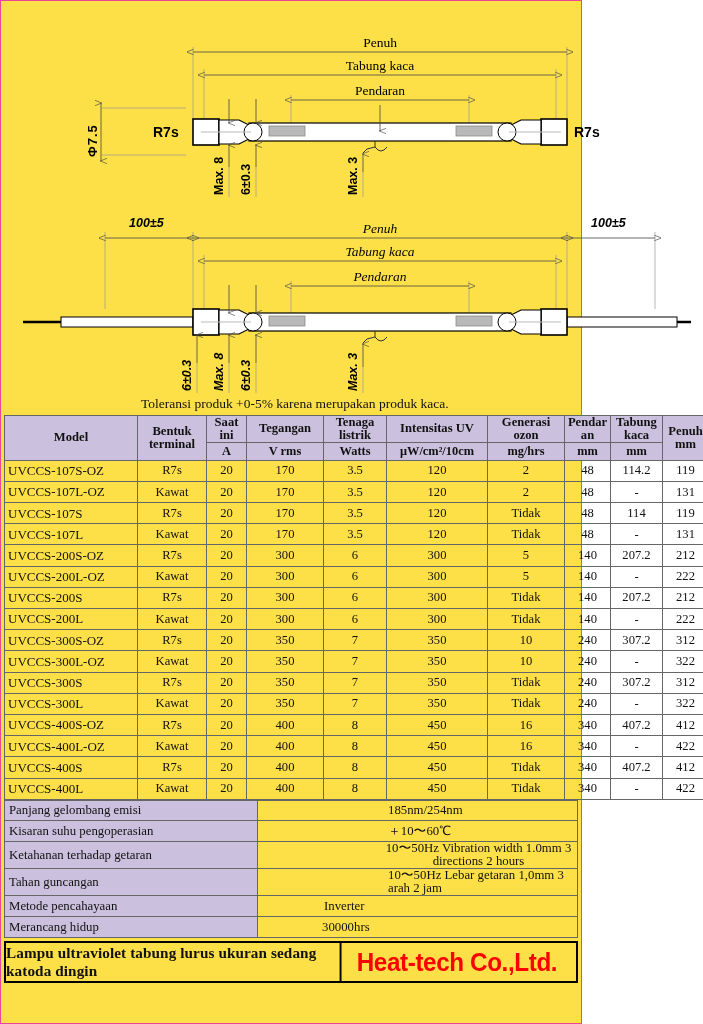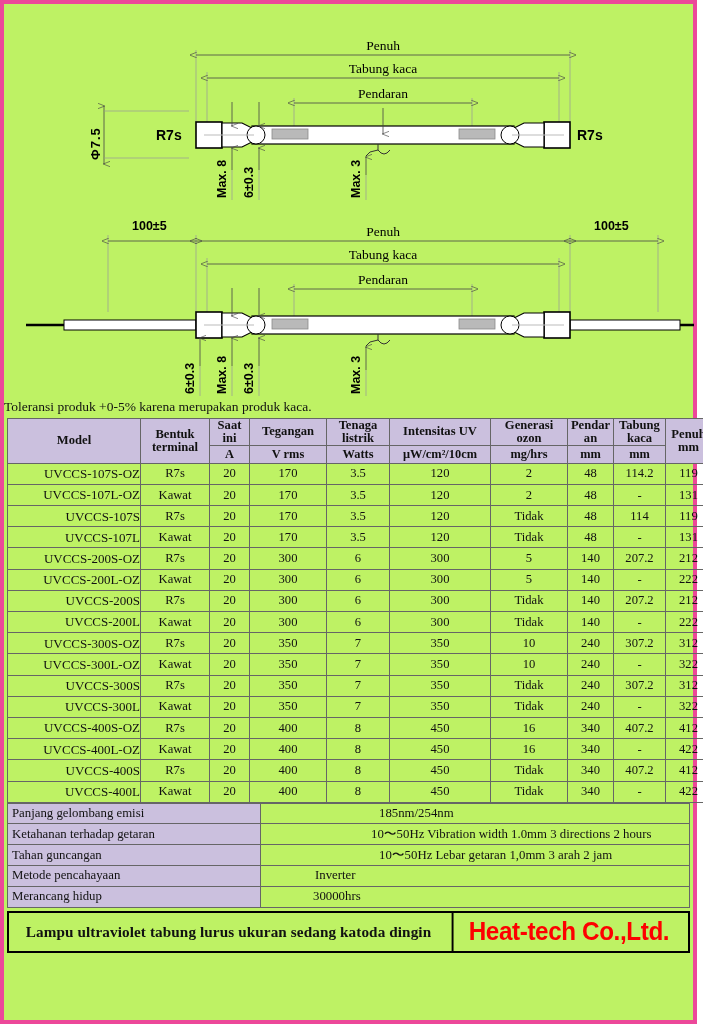--- a/index.html
+++ b/index.html
@@ -1,42 +1,42 @@
 <!DOCTYPE html>
 <html><head>
 <meta charset="utf-8">
 <style>
   html,body{margin:0;padding:0;background:#fff;}
   body{width:703px;height:1024px;font-family:"Liberation Serif",serif;color:#111;overflow:hidden;}
-  .page{position:relative;width:697px;height:1024px;box-sizing:border-box;border:4px solid #ec4899;background:#bef264;}
+  .page{position:relative;width:582px;height:1024px;box-sizing:border-box;border:1px solid #ec4899;background:#fde047;}
 
   
   .draw-area{position:relative;height:392px;width:100%;}
   .dwg{position:absolute;left:0;right:0;}
   .dwg1{top:6px;height:190px;}
-  .dwg2{top:196px;height:196px;}
-
-  .note{font-size:13.5px;height:22px;line-height:22px;}
+  .dwg2{top:196px;height:196px;font-style:italic;}
+
+  .note{font-size:13.5px;padding-left:140px;height:22px;line-height:22px;}
 
   
   table{border-collapse:collapse;width:100%;}
   .models{table-layout:fixed;}
   .models th,.models td{border:1px solid #666;text-align:center;font-size:12.6px;
       padding:0;height:20.2px;line-height:1.02;overflow:hidden;}
   .models thead th{background:#cbc0de;font-size:12.6px;}
   .models thead th.unit{height:17px;}
-  .models td.model{text-align:right;padding-left:3px;font-size:13px;}
+  .models td.model{text-align:left;padding-left:3px;font-size:13px;}
   .models .hdr2{font-size:12.4px;}
 
   
   .specs{table-layout:fixed;}
   .specs td{border:1px solid #666;font-size:12.8px;height:19.8px;padding:0 0 0 4px;line-height:1.02;}
   .specs td.k{background:#cbc0de;width:253px;}
   .specs td.v{text-align:left;padding-left:0;}
-  .specs td.v span{display:inline-block;padding-left:0;}
+  .specs td.v span{display:inline-block;padding-left:0;margin-left:12px;}
 
   
   .footer{display:flex;border:2px solid #000;border-top:2px solid #000;height:42px;margin-top:3px;box-sizing:border-box;}
   .footer .cap{flex:1;display:flex;align-items:center;justify-content:center;
       font-weight:bold;font-size:15.2px;letter-spacing:.1px;}
   .footer .logo{width:238px;border-left:2px solid #000;display:flex;align-items:center;justify-content:center;
       color:#fe0000;font-family:"Liberation Sans",sans-serif;font-weight:bold;font-size:25px;
       letter-spacing:-.4px;transform:scaleX(.97);}
   .wrap{padding:0 3px;}
 </style>
@@ -460,22 +460,26 @@
     <colgroup>
           <col style="width:253px">
           <col>
         </colgroup>
     <tbody id="specs-body">
           <tr>
             <td class="k">Panjang gelombang emisi</td>
             <td class="v"><span style="padding-left: 118px;">185nm/254nm</span></td>
           </tr>
           <tr>
+            <td class="k">Kisaran suhu pengoperasian</td>
+            <td class="v"><span style="padding-left: 118px;">＋10〜60℃</span></td>
+          </tr>
+          <tr>
             <td class="k">Ketahanan terhadap getaran</td>
-            <td class="v"><span style="padding-left: 110px;">10〜50Hz Vibration width 1.0mm 3 directions 2 hours</span></td>
+            <td class="v"><span style="padding-left: 110px; text-align: center;">10〜50Hz Vibration width 1.0mm 3 directions 2 hours</span></td>
           </tr>
           <tr>
             <td class="k">Tahan guncangan</td>
             <td class="v"><span style="padding-left: 118px;">10〜50Hz Lebar getaran 1,0mm 3 arah 2 jam</span></td>
           </tr>
           <tr>
             <td class="k">Metode pencahayaan</td>
             <td class="v"><span style="padding-left: 54px;">Inverter</span></td>
           </tr>
           <tr>

